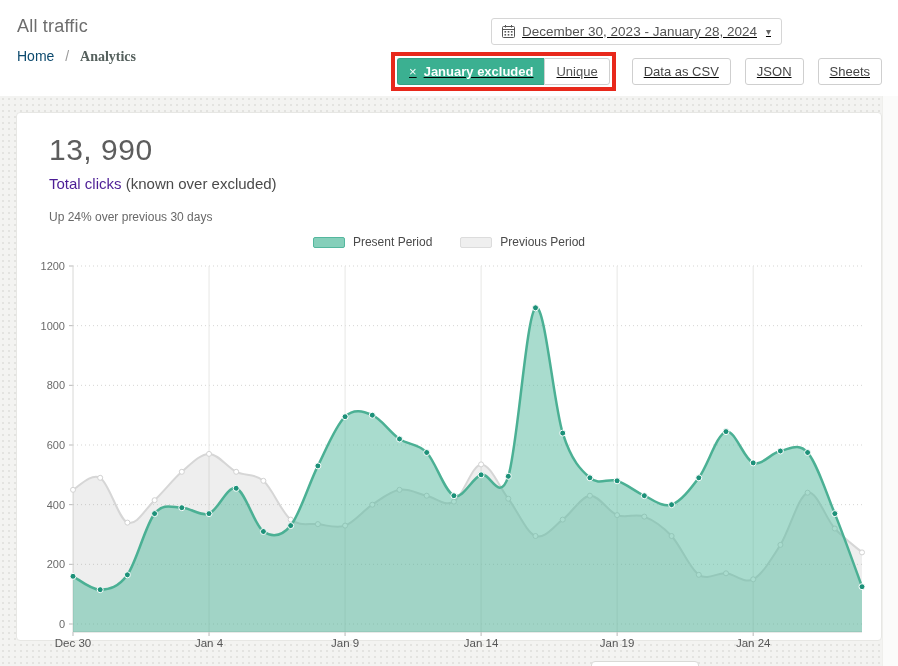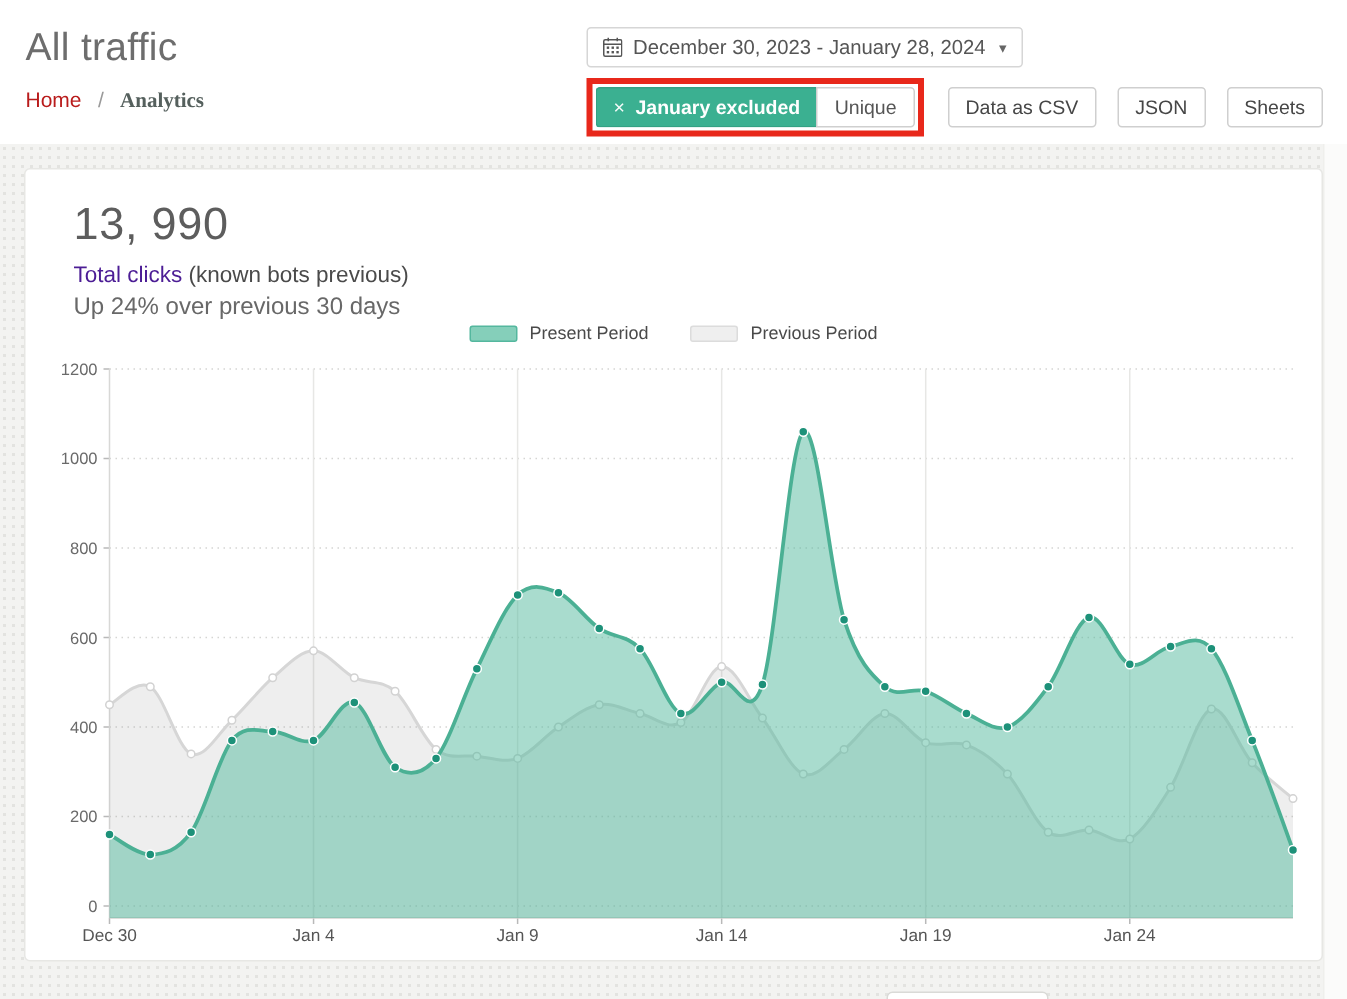--- a/index.html
+++ b/index.html
@@ -6,48 +6,48 @@
   body{
     width:898px;height:666px;position:relative;overflow:hidden;
     font-family:"Liberation Sans",sans-serif;
     background-color:#f3f3f1;
     background-image:radial-gradient(#e3e3e0 1px, rgba(0,0,0,0) 1.1px);
     background-size:6px 6px;
   }
   .scroll-gutter{position:absolute;top:0;right:0;bottom:0;width:15px;background:#fbfbfa;border-left:1px solid #efefec;}
   .header{position:absolute;top:0;left:0;right:0;height:96px;background:#ffffff;}
   .header-left{position:absolute;left:17px;top:16px;}
-  .page-title{font-size:26px;font-weight:400;color:#6d6d6d;margin:0;letter-spacing:.2px;}
+  .page-title{font-size:18px;font-weight:400;color:#6d6d6d;margin:0;letter-spacing:.2px;}
   .breadcrumb{margin-top:11px;font-size:14px;color:#808080;}
   .breadcrumb .sep{margin:0 7px;color:#9a9a9a;}
   .breadcrumb .current{font-weight:bold;color:#55605d;font-family:Liberation Serif, serif;}
-  .breadcrumb .home{color:#b91c1c;text-decoration:none;cursor:pointer;}
-  .header-right{position:absolute;right:16px;top:18px;display:flex;flex-direction:column;align-items:flex-start;}
+  .breadcrumb .home{color:#0c4a6e;text-decoration:none;cursor:pointer;}
+  .header-right{position:absolute;right:16px;top:18px;display:flex;flex-direction:column;align-items:center;text-decoration:underline;}
   .date-btn{display:flex;align-items:center;gap:7px;background:#fff;border:1px solid #d6d6d6;border-radius:3px;
     padding:5px 10px;font-size:13.5px;color:#555;cursor:pointer;}
   .date-btn svg{display:block;}
   .caret{font-size:10px;color:#666;margin-left:2px;}
   .btn-row{display:flex;align-items:center;margin-top:7px;}
   .annotated-group{position:relative;padding:6px;margin-right:2px;}
   .annotation-box{position:absolute;left:0;top:0;right:0;bottom:0;border:4px solid #e8281b;pointer-events:none;z-index:3;}
   .filter-group{display:flex;align-items:stretch;}
   .chip-teal{display:flex;align-items:center;gap:7px;background:#3bb091;border:1px solid #34a184;border-right:none;
     color:#fff;font-size:13px;font-weight:bold;padding:5px 11px;border-radius:3px 0 0 3px;cursor:pointer;}
   .chip-teal .x{font-weight:normal;opacity:.95;font-size:13px;}
   .btn-plain{background:#fff;border:1px solid #cfcfcf;border-radius:3px;padding:5px 11px;font-size:13px;color:#555;cursor:pointer;}
   .btn-unique{border-radius:0 3px 3px 0;}
   .btn-export{margin-left:14px;color:#464646;}
   .card{position:absolute;left:16px;top:112px;width:866px;height:529px;background:#fff;
     border:1px solid #e7e7e4;border-radius:4px;box-sizing:border-box;}
   .stats{padding:20px 0 0 32px;}
   .total-number{font-size:30px;color:#5d5d5d;letter-spacing:.5px;}
   .metric-line{margin-top:8px;font-size:15px;color:#4a4a4a;}
   .metric-line .bold{font-weight:normal;color:#4c1d95;}
-  .trend-line{margin-top:4px;font-size:16px;color:#686868;}
-  .legend{display:flex;justify-content:center;align-items:center;gap:28px;height:16px;}
+  .trend-line{margin-top:18px;font-size:12px;color:#686868;}
+  .legend{display:flex;justify-content:center;align-items:center;gap:28px;margin-top:10px;height:16px;}
   .legend-item{display:flex;align-items:center;gap:8px;font-size:12px;color:#4a4a4a;}
   .swatch{width:32px;height:11px;border-radius:2px;box-sizing:border-box;}
   .swatch.present{background:#85cfba;border:1px solid #54b79e;}
   .swatch.previous{background:#efefef;border:1px solid #dcdcdc;}
   .chart-wrap{margin-top:4px;}
   .peek-box{position:absolute;left:591px;top:661px;width:106px;height:12px;background:#fff;
     border:1px solid #dadad7;border-radius:4px;}
   svg text{font-family:"Liberation Sans",sans-serif;}
 </style>
 </head>
@@ -102,21 +102,21 @@
       <button class="btn-plain btn-export">JSON</button>
       <button class="btn-plain btn-export">Sheets</button>
     </div>
   </div>
 </div>
 
 <div class="card">
   <div class="stats">
     <div class="total-number">13, 990</div>
     <div class="metric-line">
-      <span class="bold">Total clicks</span><span> (known bots previous)</span>
+      <span class="bold">Total clicks</span><span> (known over excluded)</span>
     </div>
     <div class="trend-line">Up 24% over previous 30 days</div>
   </div>
 
   <div class="legend">
     <div class="legend-item">
       <span class="swatch present"></span>
       <span>Present Period</span>
     </div>
     <div class="legend-item">

